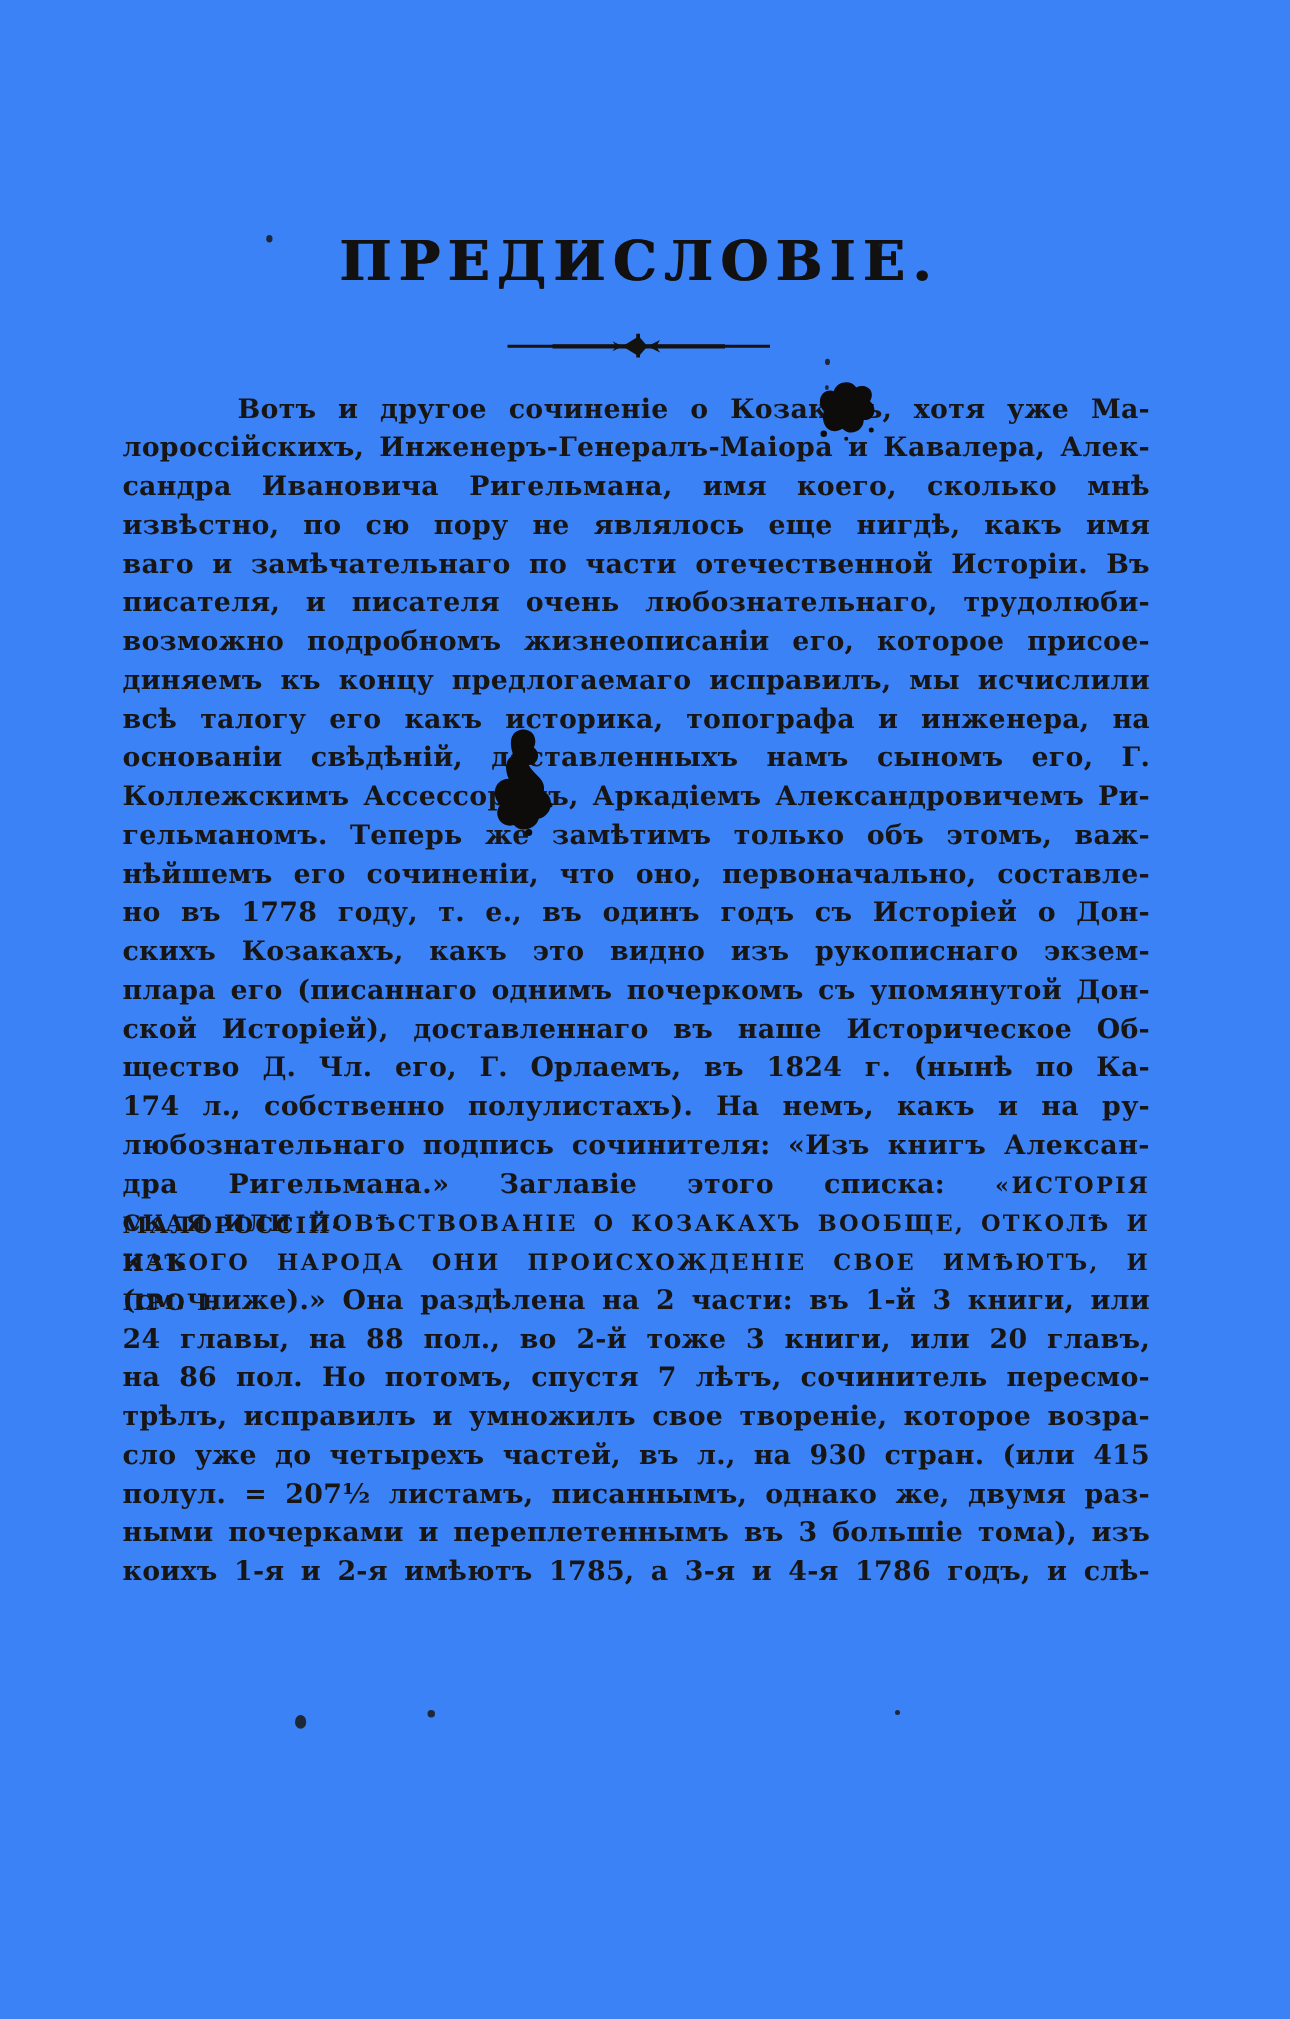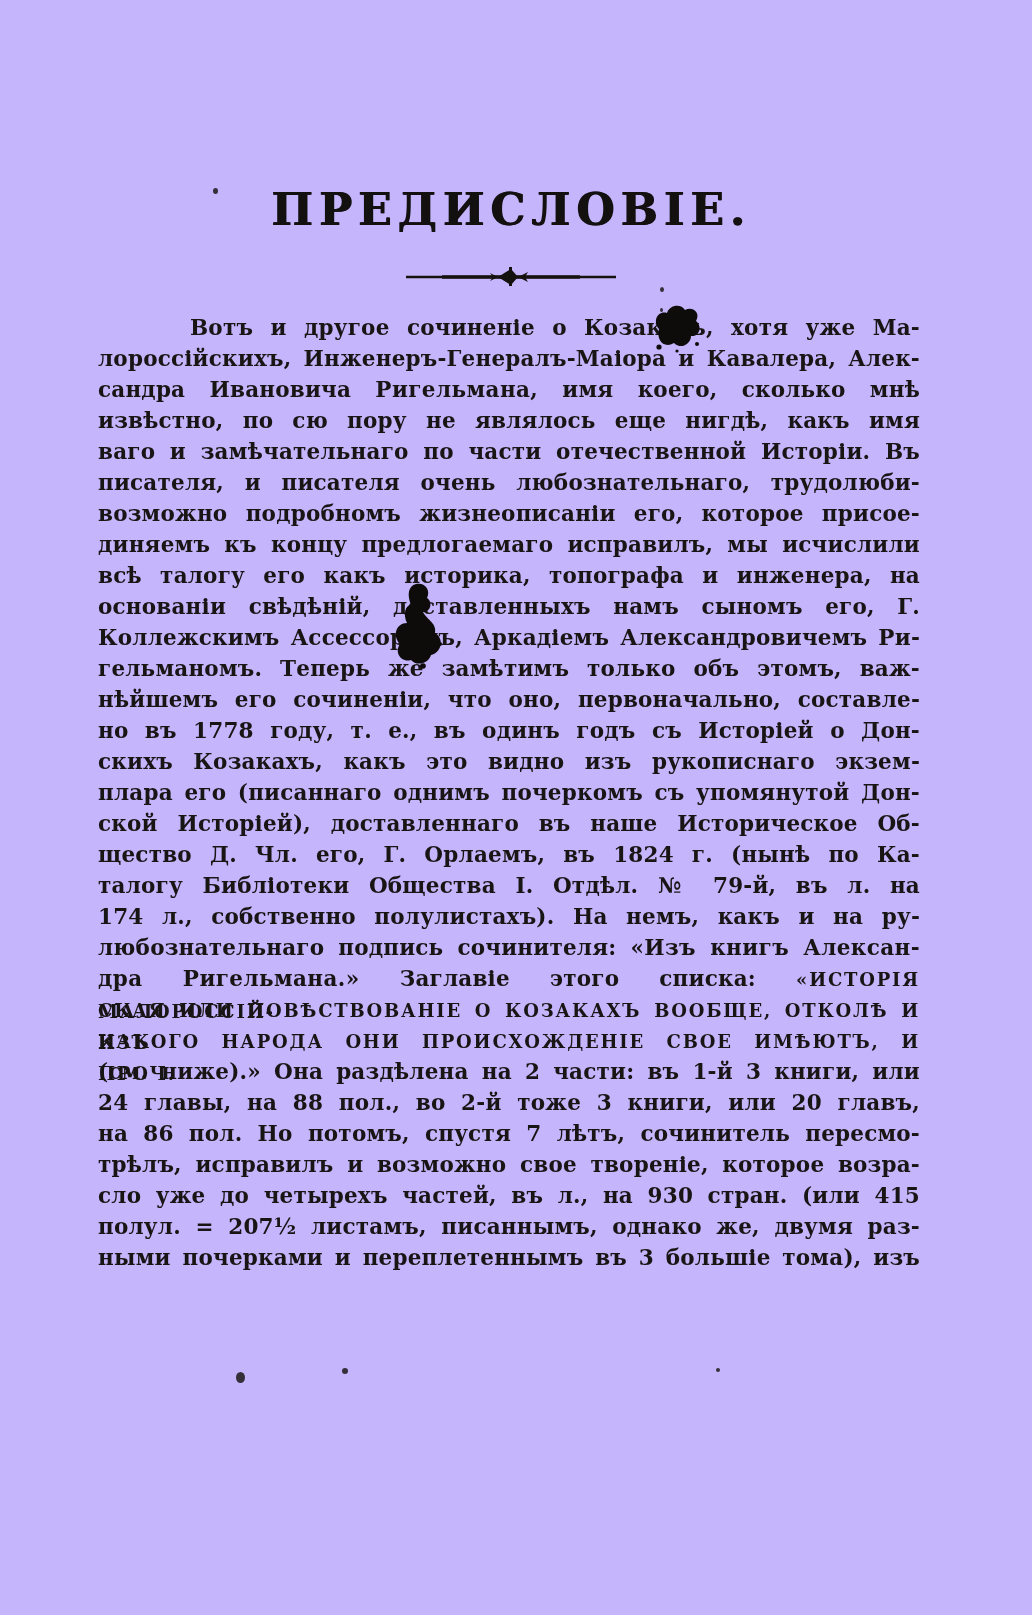--- a/index.html
+++ b/index.html
@@ -4,21 +4,21 @@
 <style>
   html,body{margin:0;padding:0;}
   body{
     width:1032px;height:1615px;
     background:#e9e9e7;
     font-family:"DejaVu Serif", serif;
   }
   .page{
     position:relative;
     width:1032px;height:1615px;
-    background:#c4b5fd;
+    background:#3b82f6;
     color:#171513;
     overflow:hidden;
   }
   .page-title{
     position:absolute;
     left:96px;top:184px;width:830px;
     margin:0;
     text-align:center;
     font-size:44px;
     font-weight:bold;
@@ -94,33 +94,33 @@
       <div class="tline"><span class="s-roman">всѣ талогу его какъ историка, топографа и инженера, на</span></div>
       <div class="tline"><span class="s-roman">основаніи свѣдѣній, доставленныхъ намъ сыномъ его, Г.</span></div>
       <div class="tline"><span class="s-roman">Коллежскимъ Ассессоромъ, Аркадіемъ Александровичемъ Ри-</span></div>
       <div class="tline"><span class="s-roman">гельманомъ. Теперь же замѣтимъ только объ этомъ, важ-</span></div>
       <div class="tline"><span class="s-roman">нѣйшемъ его сочиненіи, что оно, первоначально, составле-</span></div>
       <div class="tline"><span class="s-roman">но въ 1778 году, т. е., въ одинъ годъ съ Исторіей о Дон-</span></div>
       <div class="tline"><span class="s-roman">скихъ Козакахъ, какъ это видно изъ рукописнаго экзем-</span></div>
       <div class="tline"><span class="s-roman">плара его (писаннаго однимъ почеркомъ съ упомянутой Дон-</span></div>
       <div class="tline"><span class="s-roman">ской Исторіей), доставленнаго въ наше Историческое Об-</span></div>
       <div class="tline"><span class="s-roman">щество Д. Чл. его, Г. Орлаемъ, въ 1824 г. (нынѣ по Ка-</span></div>
-      <div class="tline"><span class="s-roman">талогу Библіотеки Общества I. Отдѣл. № 79-й, въ л. на</span></div>
       <div class="tline"><span class="s-roman">174 л., собственно полулистахъ). На немъ, какъ и на ру-</span></div>
       <div class="tline"><span class="s-roman">любознательнаго подпись сочинителя: </span><span class="s-italic">«Изъ книгъ Алексан-</span></div>
       <div class="tline"><span class="s-italic">дра Ригельмана.»</span><span class="s-roman"> Заглавіе этого списка: </span><span class="s-caps">«ИСТОРІЯ МАЛОРОССІЙ-</span></div>
       <div class="tline"><span class="s-caps">СКАЯ ИЛИ ПОВѢСТВОВАНІЕ О КОЗАКАХЪ ВООБЩЕ, ОТКОЛѢ И ИЗЪ</span></div>
       <div class="tline"><span class="s-caps">КАКОГО НАРОДА ОНИ ПРОИСХОЖДЕНІЕ СВОЕ ИМѢЮТЪ, И ПРОЧ.</span></div>
       <div class="tline"><span class="s-roman">(см. ниже).» Она раздѣлена на 2 части: въ 1-й 3 книги, или</span></div>
       <div class="tline"><span class="s-roman">24 главы, на 88 пол., во 2-й тоже 3 книги, или 20 главъ,</span></div>
       <div class="tline"><span class="s-roman">на 86 пол. Но потомъ, спустя 7 лѣтъ, сочинитель пересмо-</span></div>
-      <div class="tline"><span class="s-roman">трѣлъ, исправилъ и возможно свое твореніе, которое возра-</span></div>
+      <div class="tline"><span class="s-roman">трѣлъ, исправилъ и умножилъ свое твореніе, которое возра-</span></div>
       <div class="tline"><span class="s-roman">сло уже до четырехъ частей, въ л., на 930 стран. (или 415</span></div>
       <div class="tline"><span class="s-roman">полул. = 207½ листамъ, писаннымъ, однако же, двумя раз-</span></div>
       <div class="tline"><span class="s-roman">ными почерками и переплетеннымъ въ 3 большіе тома), изъ</span></div>
+      <div class="tline"><span class="s-roman">коихъ 1-я и 2-я имѣютъ 1785, а 3-я и 4-я 1786 годъ, и слѣ-</span></div>
     </div>
 
   <svg class="ink-blot" style="left:650px;top:302px;" width="54" height="52" viewBox="0 0 54 52">
     <path fill="#0d0c0a" d="M9 27 C2 19 8 8 17 11 C19 3 31 1 35 8 C43 4 51 11 46 19 C53 25 49 35 41 34 C41 42 31 48 24 41 C14 47 6 38 9 27 Z"></path>
     <circle cx="9" cy="45" r="2.6" fill="#0d0c0a"></circle>
     <circle cx="47" cy="42" r="2" fill="#0d0c0a"></circle>
     <circle cx="27" cy="49" r="1.6" fill="#0d0c0a"></circle>
   </svg>
 
   <svg class="ink-blot" style="left:392px;top:582px;" width="56" height="88" viewBox="0 0 56 88">

